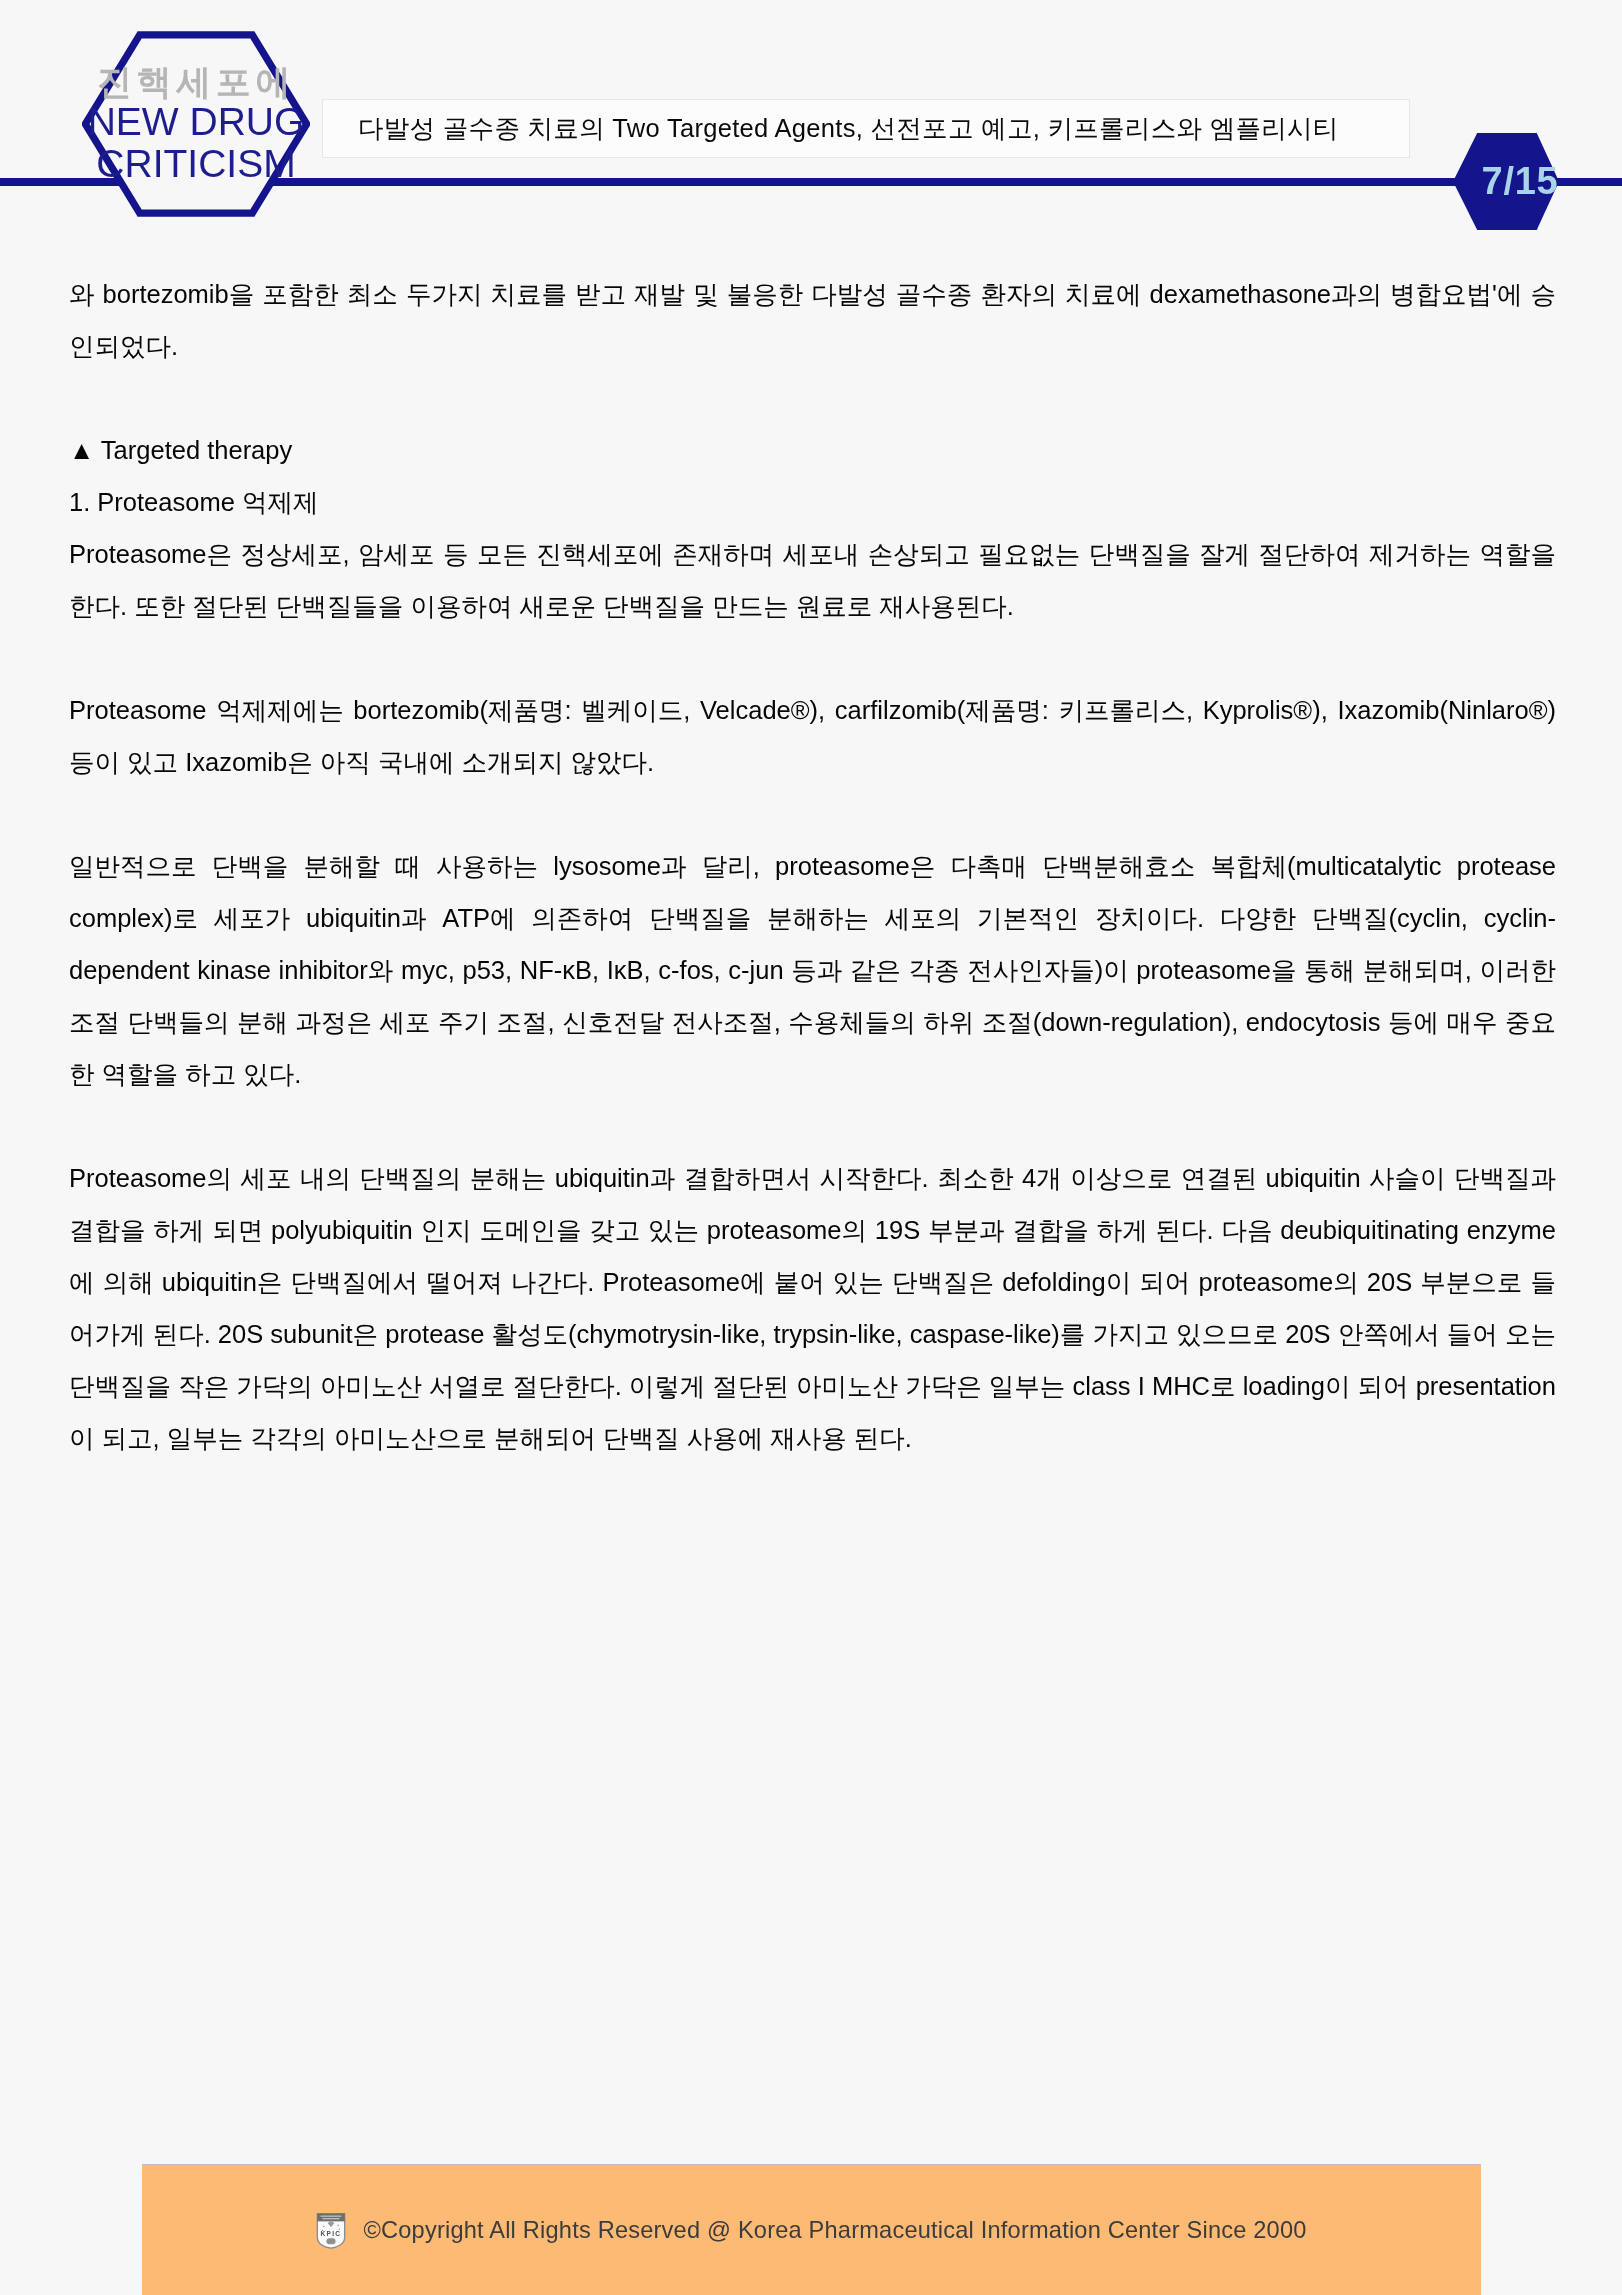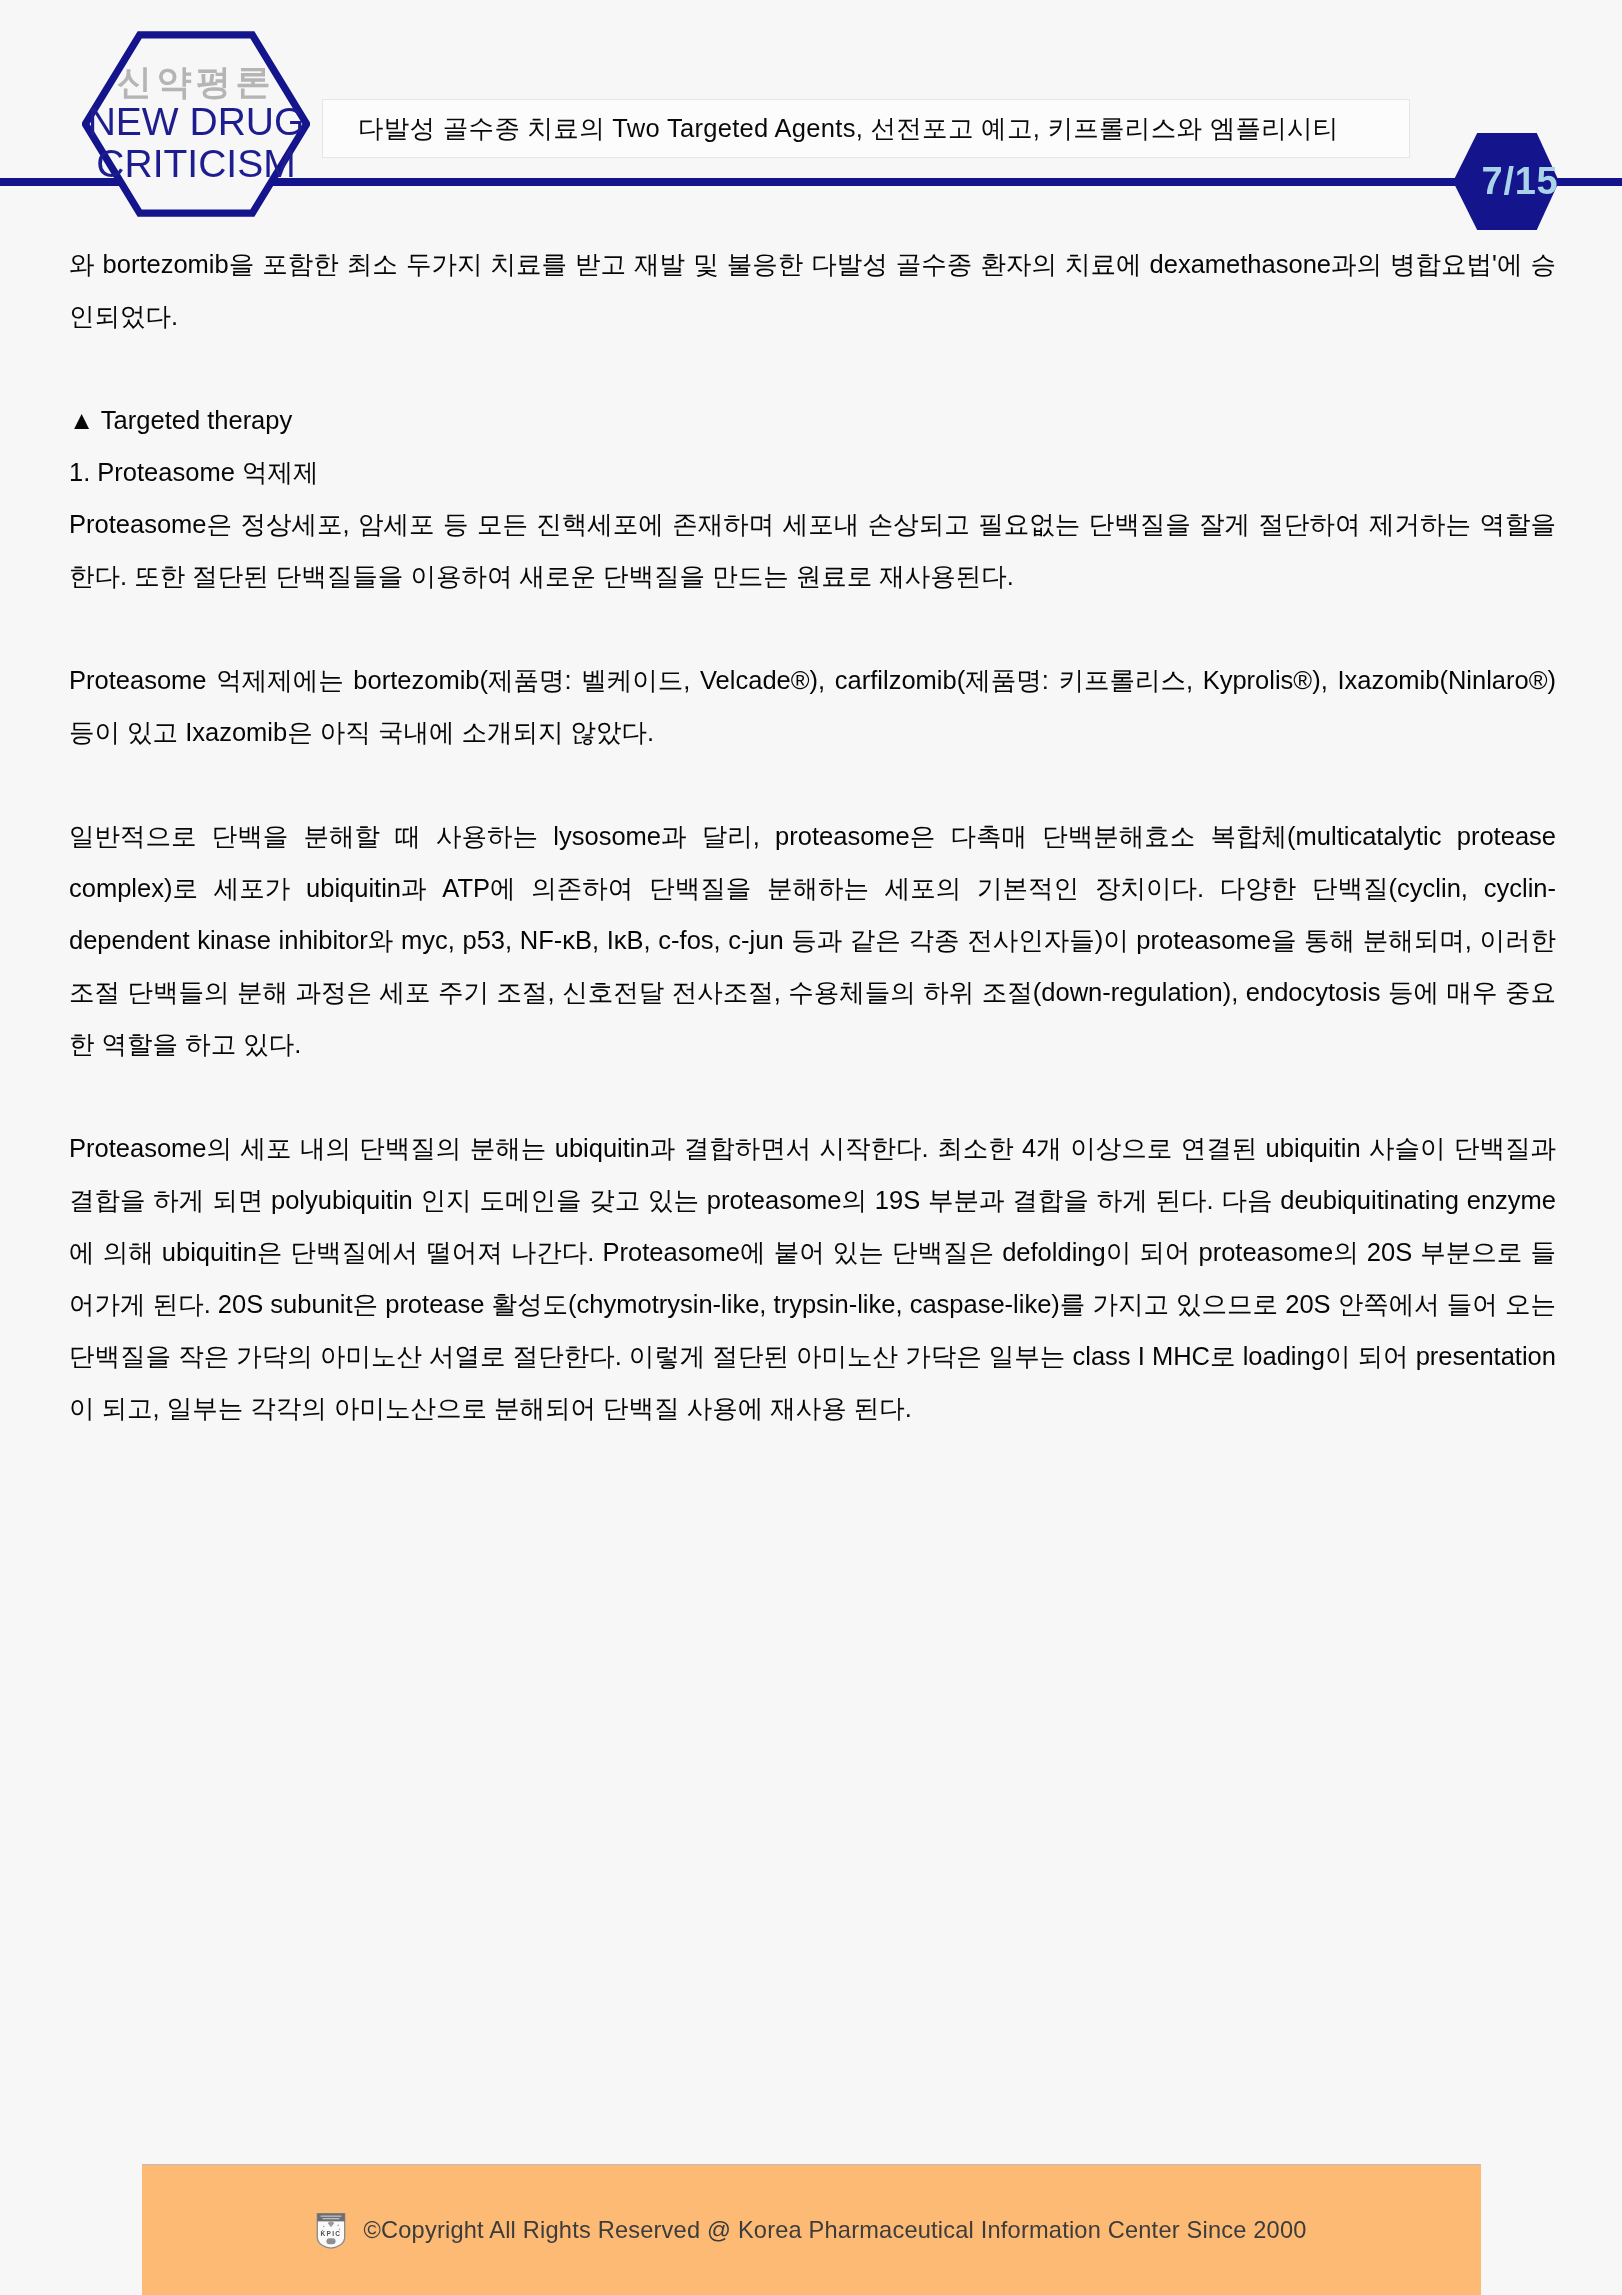--- a/index.html
+++ b/index.html
@@ -32,21 +32,21 @@
   .doc-title{font-size:25.5px;color:#0a0a0a;letter-spacing:0.3px;white-space:nowrap;}
   .badge-wrap{position:absolute;left:1453px;top:133px;width:106px;height:97px;}
   .badge-wrap svg{position:absolute;left:0;top:0;}
   .badge-label{
     position:absolute;left:14px;top:0;width:106px;height:97px;
     display:flex;align-items:center;justify-content:center;
     color:#a9d4e8;font-size:38px;font-weight:bold;letter-spacing:0.7px;
   }
   
   .content{
-    position:absolute;left:69px;top:238px;width:1487px;
+    position:absolute;left:69px;top:268px;width:1487px;
     color:#060606;font-size:25.5px;line-height:52px;
     text-align:justify;
   }
   .content p{margin:0 0 52px 0;}
   .content p.tight{margin:0;}
   
   .footer{
     position:absolute;left:142px;top:2164px;width:1339px;height:132px;
     background:#fdba74;border-top:1.3px solid #bdbdbd;box-sizing:border-box;
     display:flex;align-items:center;justify-content:center;gap:17px;
@@ -58,21 +58,21 @@
 
 <div class="page">
 
   <div class="top-rule"></div>
 
   <div class="logo-hex-wrap">
     <svg width="228" height="186" viewBox="0 0 348 284">
       <polygon points="88,6 260,6 343,142 260,278 88,278 5,142" fill="#f7f7f7" stroke="#14148c" stroke-width="11"></polygon>
     </svg>
     <div class="logo-stack">
-      <div class="logo-kr">신약평론</div>
+      <div class="logo-kr">진핵세포에</div>
       <div class="logo-en">NEW DRUG</div>
       <div class="logo-en">CRITICISM</div>
     </div>
   </div>
 
   <div class="title-box">
     <span class="doc-title">다발성 골수종 치료의 Two Targeted Agents, 선전포고 예고, 키프롤리스와 엠플리시티</span>
   </div>
 
   <div class="badge-wrap">

